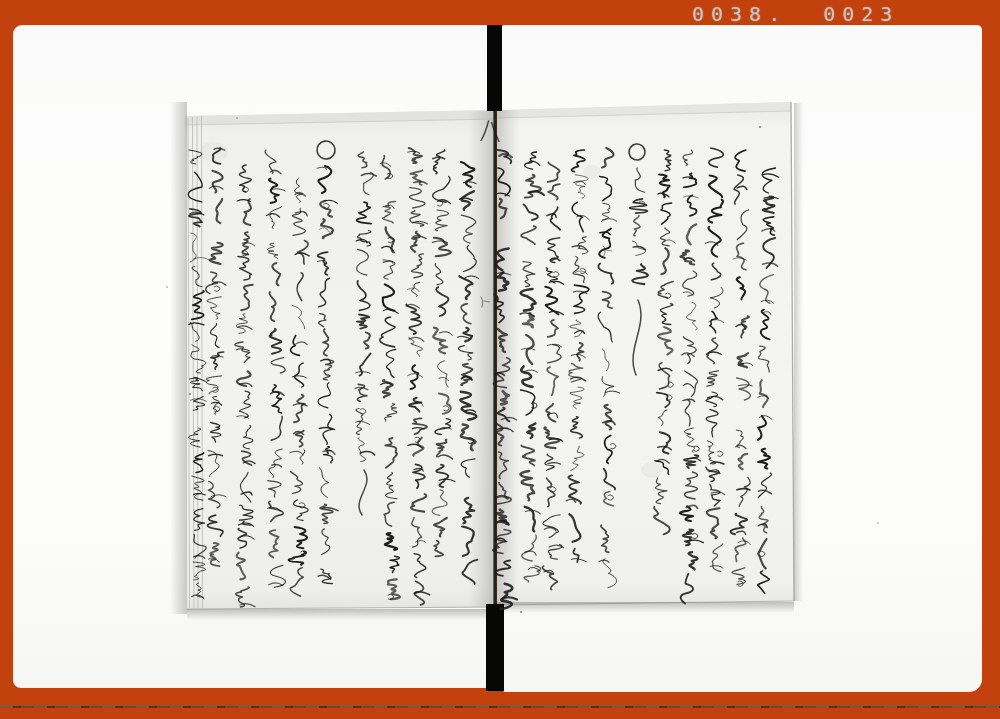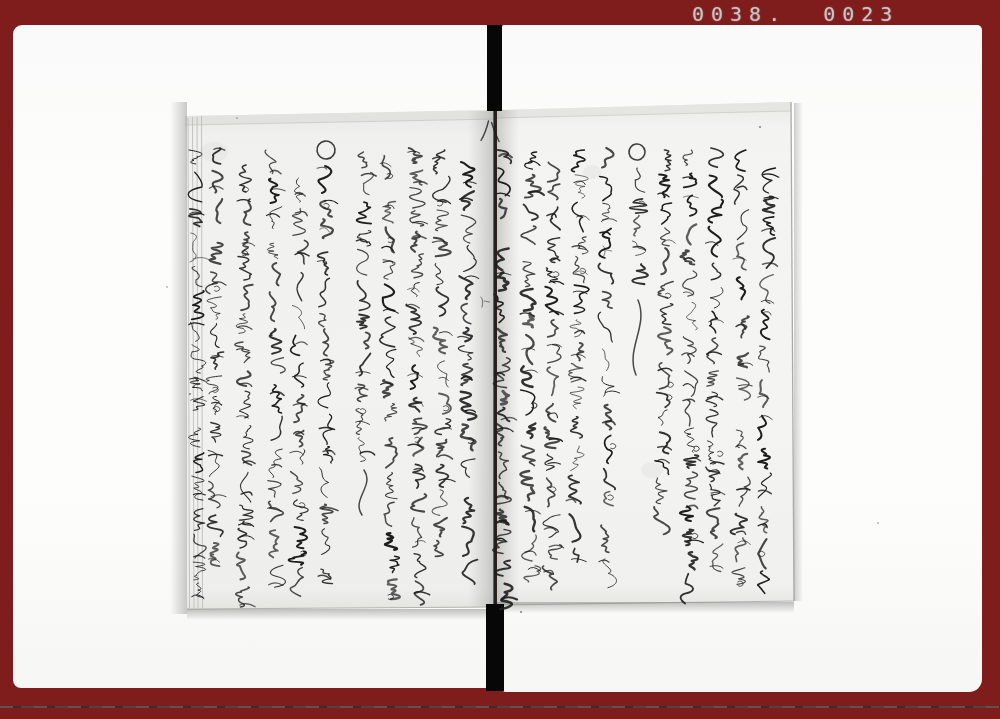--- a/index.html
+++ b/index.html
@@ -1,17 +1,17 @@
 <!DOCTYPE html>
 <html><head>
 <meta charset="utf-8">
 <style>
   html,body{margin:0;padding:0;background:#060606;}
   .frame{
-    position:relative;width:1000px;height:719px;background:#7f1d1d;
+    position:relative;width:1000px;height:719px;background:#c2410c;
     overflow:hidden;font-family:"DejaVu Sans Mono","Liberation Mono",monospace;
   }
   .counter{
     position:absolute;left:692px;top:2px;height:24px;
     color:#c6c6c6;font-size:20px;line-height:24px;
     letter-spacing:7px;word-spacing:17px;
     text-shadow:0 0 1.5px rgba(220,220,220,.55);
     font-family:"DejaVu Sans Mono","Liberation Mono",monospace;
     white-space:pre;
   }

